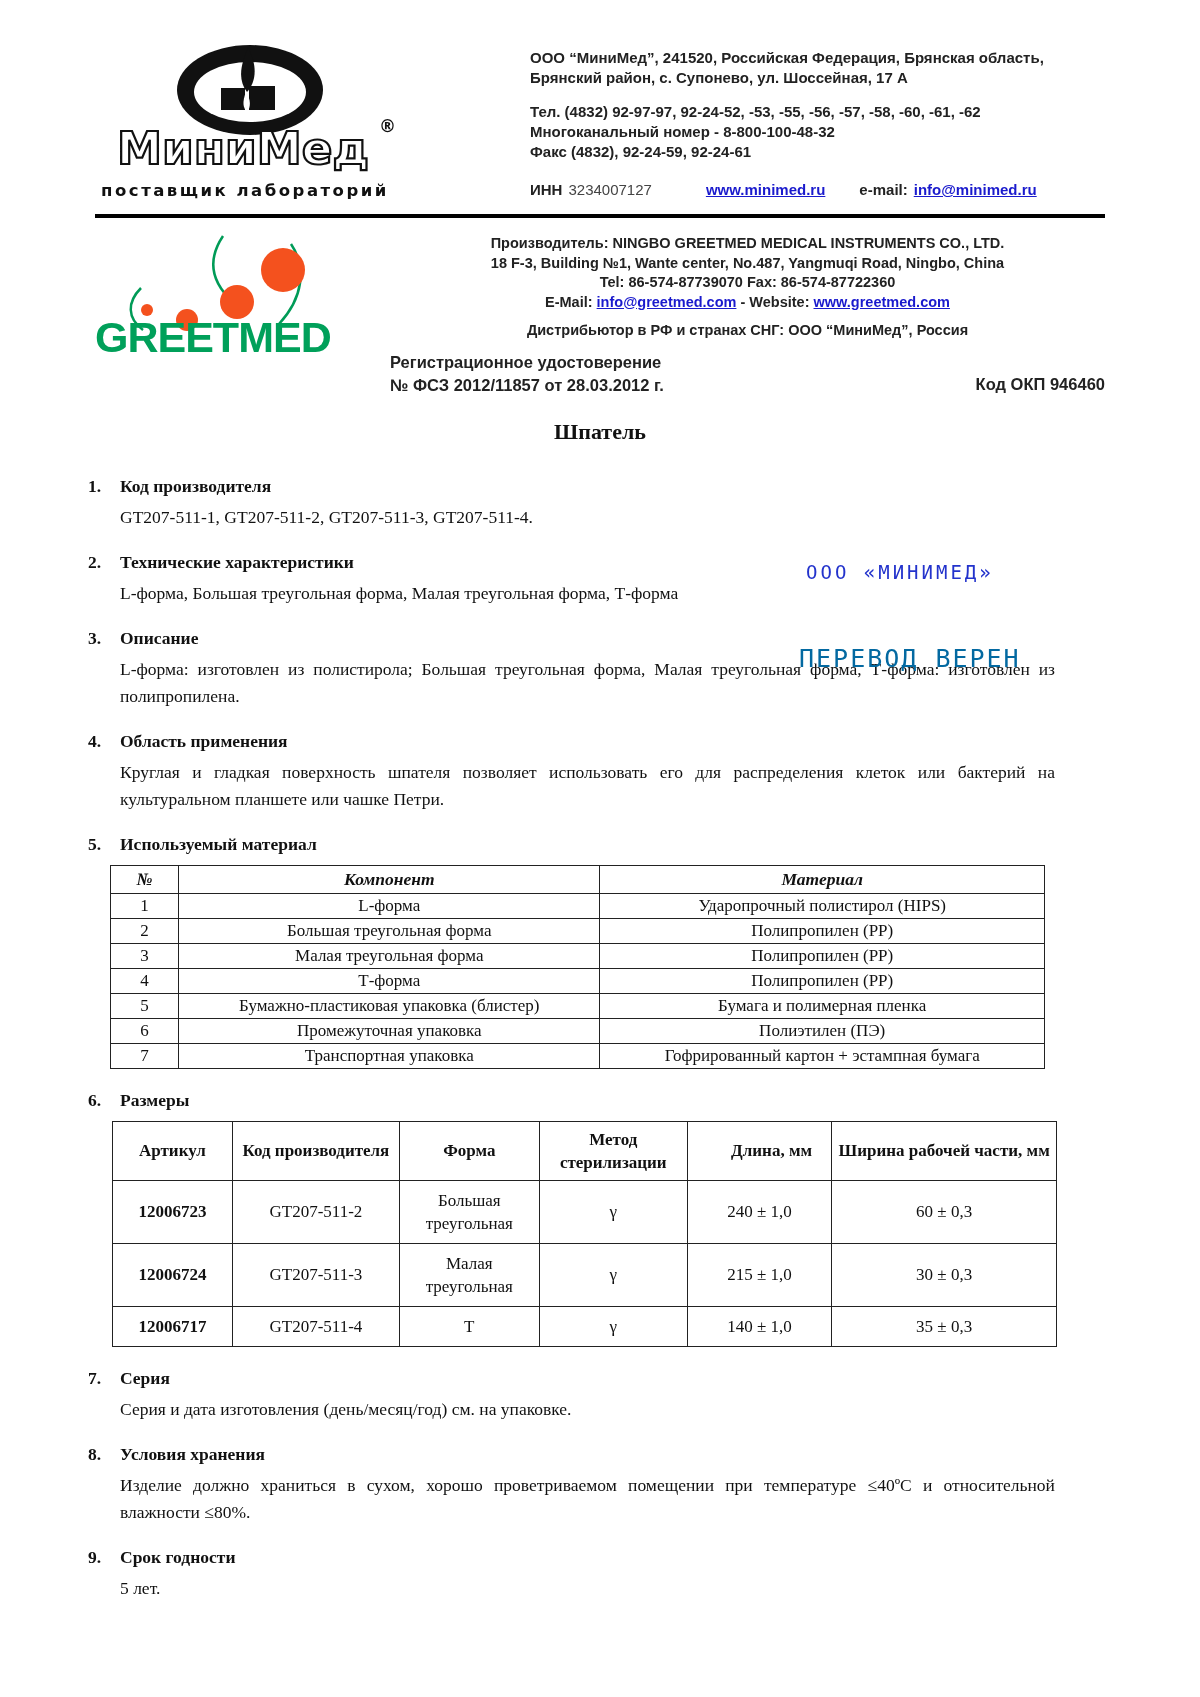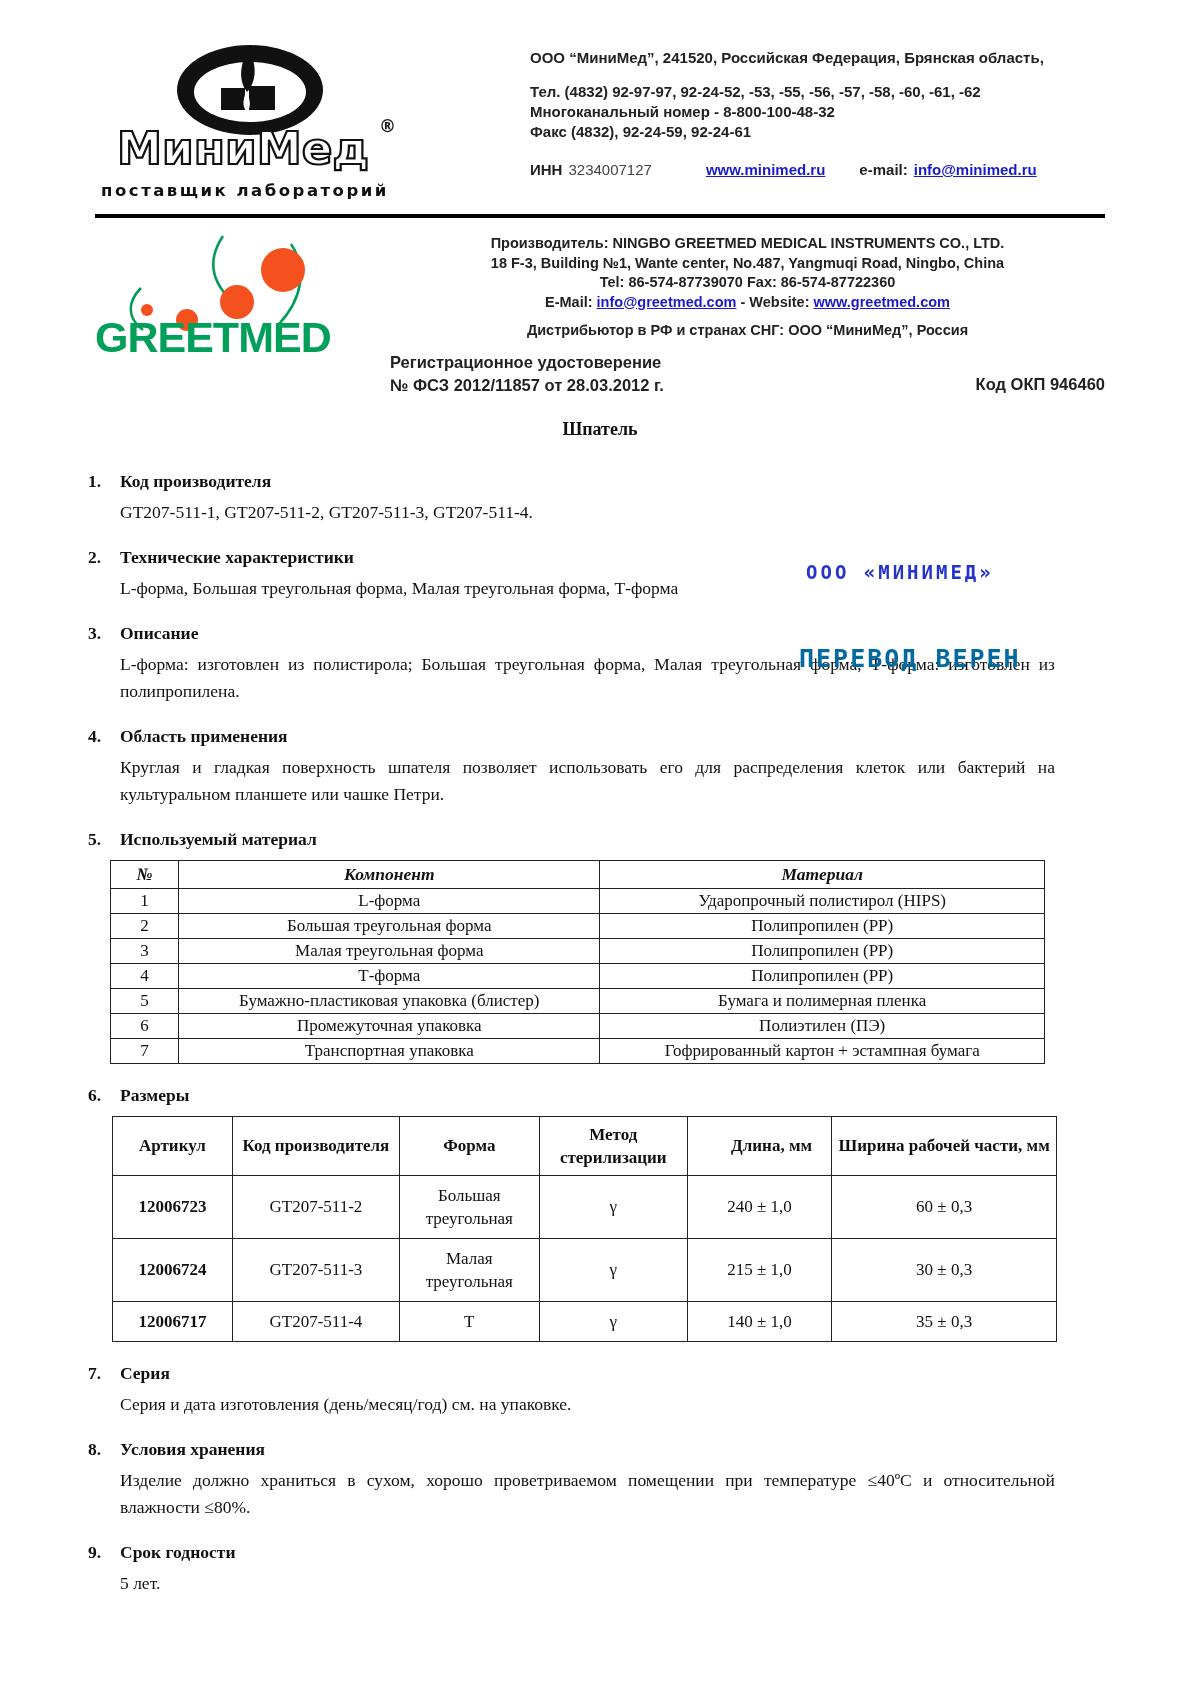--- a/index.html
+++ b/index.html
@@ -23,21 +23,21 @@
   
   .mfr-row { display:flex; padding:12px 95px 0 95px; }
   .mfr-logo { width:295px; flex:0 0 295px; }
   .mfr-right { flex:1; font-family:"Liberation Sans", sans-serif; font-weight:bold;
                font-size:14.5px; line-height:19.5px; color:#222; text-align:center; padding-top:4px; }
   .mfr-distrib { margin-top:9px; }
   .reg-row { position:relative; text-align:left; margin-top:10px; font-size:16.5px; line-height:23px; }
   .okp { position:absolute; right:0; bottom:1px; }
   
   .doc-title { text-align:center; font-weight:bold; font-size:18.5px; margin-top:20px; }
-  .product-title { text-align:center; font-weight:bold; font-size:18px; margin-top:22px; }
+  .product-title { text-align:center; font-weight:bold; font-size:22px; margin-top:22px; }
   
   .sections { padding:10px 145px 0 88px; }
   .section { margin-top:19px; }
   .sec-head { font-weight:bold; font-size:17.5px; line-height:25px; display:flex; }
   .sec-num { width:32px; flex:0 0 32px; }
   .sec-body { margin-left:32px; font-size:17.5px; line-height:27px; margin-top:5px; }
   .just { text-align:justify; }
   
   table { border-collapse:collapse; margin-left:22px; margin-top:8px;
           font-size:17px; text-align:center; }
@@ -47,21 +47,21 @@
   .t-materials td { height:25px; }
   .t-materials .c0 { width:7.3%; } .t-materials .c1 { width:45.1%; } .t-materials .c2 { width:47.6%; }
   .t-sizes { width:945px;margin-left:24px; }
   .t-sizes th { font-weight:bold; font-size:17px; line-height:23px; padding:6px 4px; }
   .t-sizes td { padding:8px 4px; line-height:23px; }
   .t-sizes .art { font-weight:bold; }
   .t-sizes .c0{width:12.7%;} .t-sizes .c1{width:17.7%;} .t-sizes .c2{width:14.8%;}
   .t-sizes .c3{width:15.7%;} .t-sizes .c4{width:15.3%;padding-left:28px;} .t-sizes .c5{width:23.8%;}
   
   .stamp-line1, .stamp-line2 {
-    position:absolute; font-family:"DejaVu Sans Mono", monospace; font-weight:bold;
+    position:absolute; font-family:"DejaVu Sans Mono", monospace; font-weight:normal;
   }
   .stamp-line1 { left:806px; top:561px; font-size:19px; letter-spacing:3px; }
   .stamp-line2 { left:799px; top:644px; font-size:25px; letter-spacing:2px; }
 </style>
 </head>
 <body>
 
 <div class="page">
 
   <div class="header-row">
@@ -74,20 +74,21 @@
         <rect x="154" y="50" width="26" height="24" fill="#111"></rect>
         <path d="M151,56 C147,66 148,72 152,76 C156,71 156,64 151,56 Z" fill="#fff"></path>
         <text x="148" y="128" text-anchor="middle" font-family="DejaVu Sans, sans-serif" font-size="44" font-weight="bold" fill="#ffffff" stroke="#111" stroke-width="2.2" textLength="252" lengthAdjust="spacingAndGlyphs">МиниМед</text>
         <text x="284" y="96" font-family="DejaVu Sans, sans-serif" font-size="17" font-weight="bold" fill="#111">®</text>
         <text x="150" y="160" text-anchor="middle" font-family="DejaVu Sans, sans-serif" font-size="16.5" font-weight="bold" letter-spacing="2.5" fill="#111">поставщик лабораторий</text>
       </svg>
     </div>
     <div class="hdr-right">
       <div class="hdr-group">
         <div>ООО “МиниМед”, 241520, Российская Федерация, Брянская область,</div>
+        <div>Брянский район,  с. Супонево, ул. Шоссейная, 17 А</div>
       </div>
       <div class="hdr-group">
         <div>Тел. (4832) 92-97-97, 92-24-52, -53, -55, -56, -57, -58, -60, -61, -62</div>
         <div>Многоканальный номер - 8-800-100-48-32</div>
         <div>Факс (4832), 92-24-59, 92-24-61</div>
       </div>
       <div class="hdr-inn-row">
         <span>ИНН</span>
         <span class="inn-val">3234007127</span>
         <a href="#" class="doc-link sp-l">www.minimed.ru</a>

